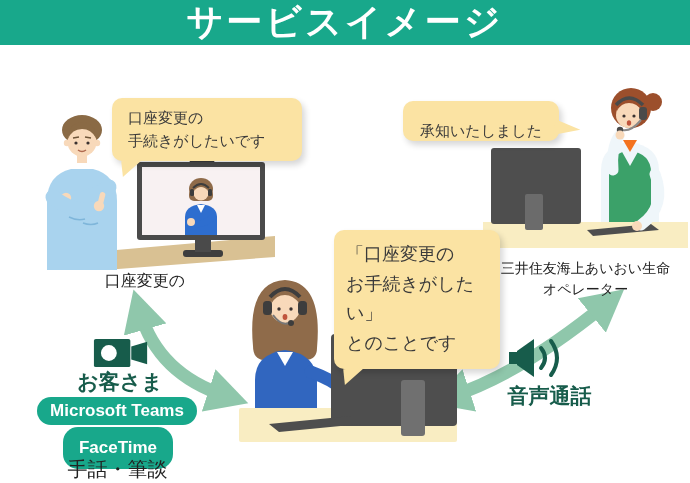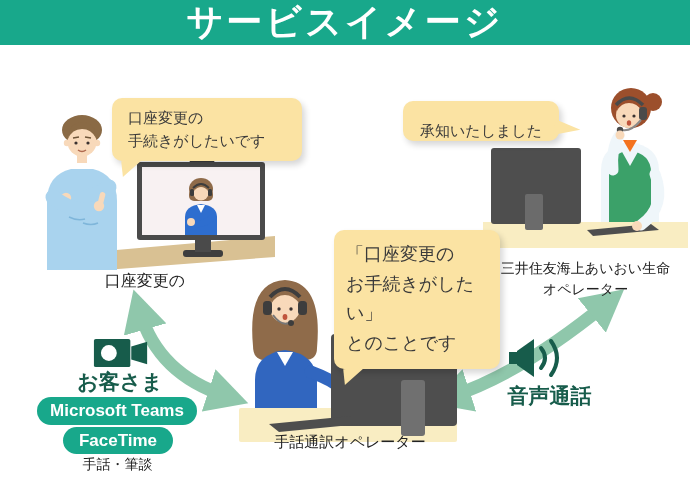--- a/index.html
+++ b/index.html
@@ -41,22 +41,22 @@
   .call-title{position:absolute;text-align:center;font-weight:bold;
               font-size:21px;color:#175c4b;z-index:3;}
   .video-title{left:35px;top:368px;width:170px;}
   .voice-title{left:492px;top:382px;width:115px;}
   .pill{
     position:absolute;background:#18a88b;color:#fff;font-weight:bold;
     display:flex;align-items:center;justify-content:center;border-radius:15px;
     white-space:nowrap;z-index:3;font-size:17px;
   }
   .pill-teams{left:37px;top:397px;width:160px;height:28px;}
-  .pill-facetime{left:63px;top:427px;width:110px;height:27px;}
-  .video-note{left:40px;top:456px;width:155px;font-size:14px;}
+  .pill-facetime{left:63px;top:427px;width:110px;height:42px;}
+  .video-note{left:40px;top:456px;width:155px;font-size:20px;}
   .icon-wrap{position:absolute;z-index:3;}
   .video-icon{left:93px;top:334px;width:56px;height:38px;}
   .speaker-icon{left:507px;top:336px;width:60px;height:44px;}
   
   .scene{position:absolute;z-index:2;}
   .scene-customer{left:25px;top:105px;width:250px;height:165px;}
   .scene-insurer{left:483px;top:78px;width:205px;height:170px;}
   .scene-interpreter{left:233px;top:268px;width:230px;height:180px;}
   .arrows{position:absolute;left:0;top:0;z-index:1;pointer-events:none;}
 </style>
@@ -193,21 +193,20 @@
   </div>
 
   <div class="figure-label label-customer">口座変更の</div>
 
   <div class="figure-label label-insurer">
     <div>三井住友海上あいおい生命</div>
     <div>オペレーター</div>
   </div>
 
   <div class="figure-label label-interpreter">
-    <div>手話通訳オペレーター</div>
   </div>
 
   <div class="icon-wrap video-icon">
     <svg viewBox="0 0 60 40" width="56" height="38">
       <rect x="1" y="5" width="39" height="30" rx="2" fill="#175c4b"></rect>
       <circle cx="17" cy="20" r="8.5" fill="#ffffff"></circle>
       <polygon points="41,13 58,8 58,32 41,27" fill="#175c4b"></polygon>
     </svg>
   </div>
   <div class="call-title video-title">お客さま</div>

